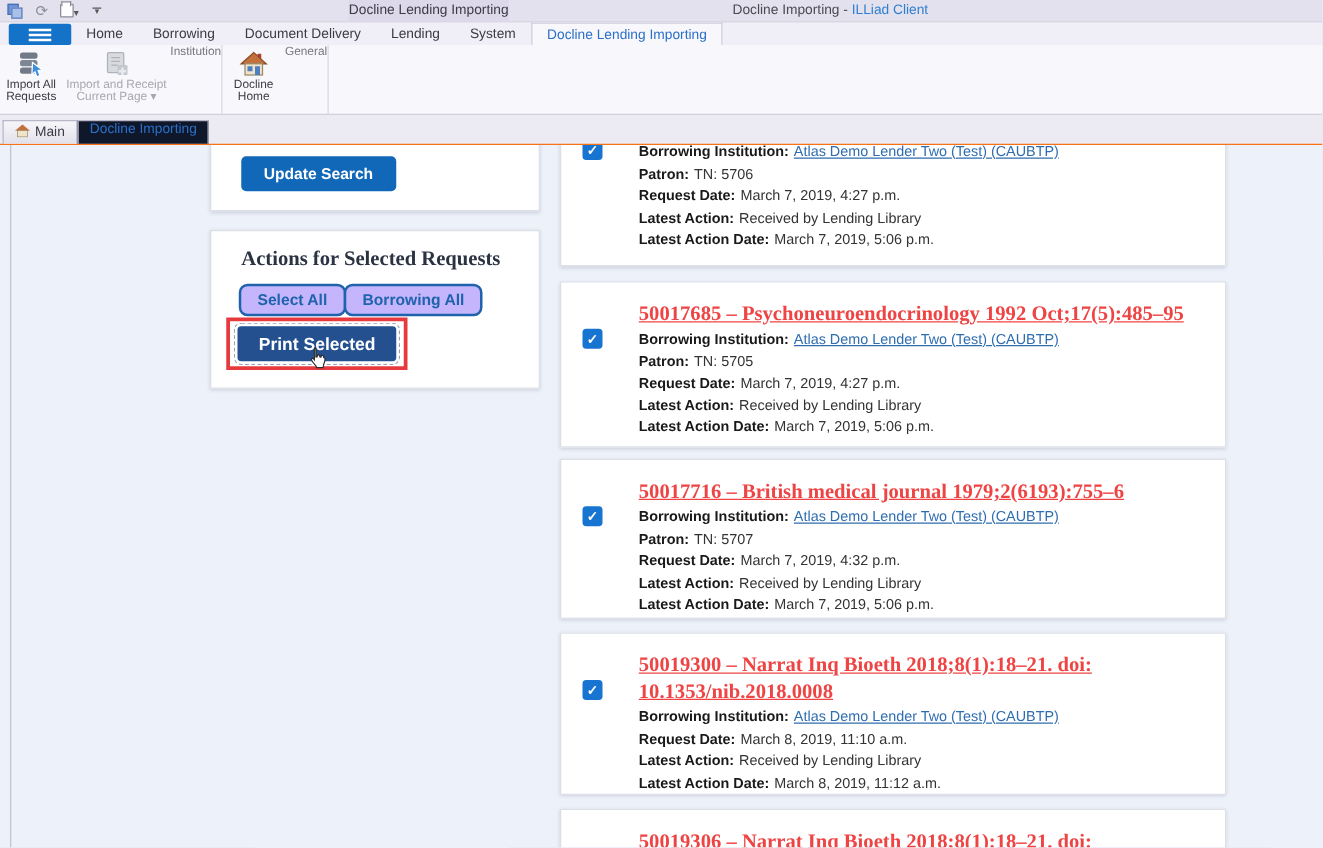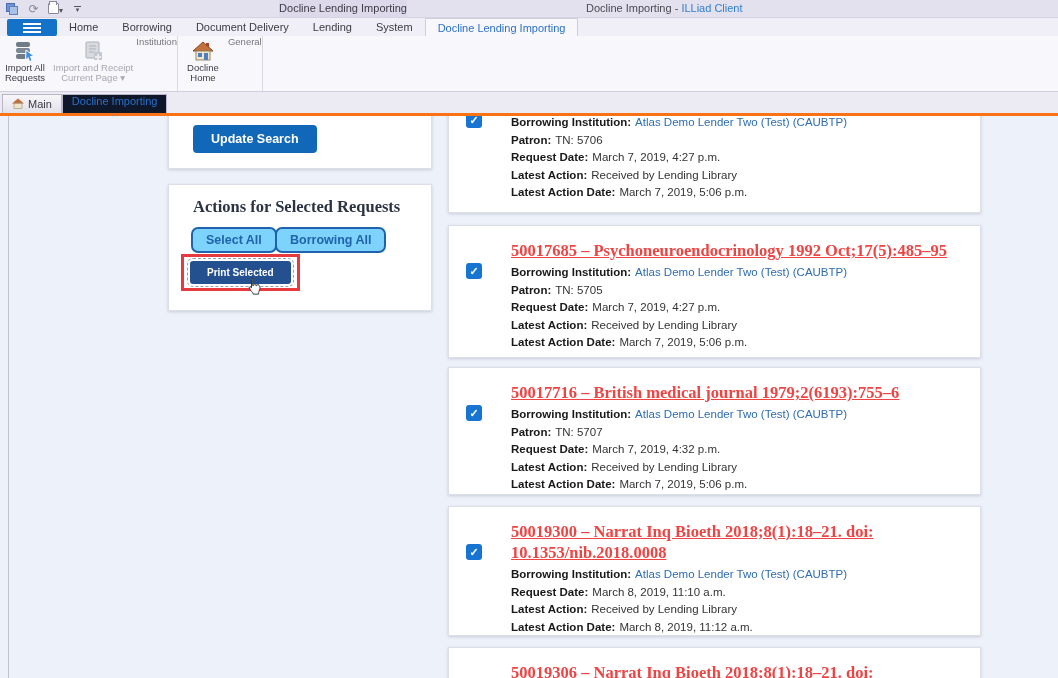--- a/index.html
+++ b/index.html
@@ -39,62 +39,62 @@
   .ribbon-body { position:relative; height:56px; background:#f8f7fb; border-bottom:1px solid #d1cede; display:flex; }
   .rgroup { position:relative; height:100%; display:flex; flex-direction:row; border-right:1px solid #dbd8e4; }
   .rbuttons { flex:1; display:flex; align-items:flex-start; padding-top:2px; }
   .rbtn { width:auto; min-width:50px; padding:1px 3px; display:flex; flex-direction:column; align-items:center; }
   .rbtn .ico { height:24px; display:flex; align-items:center; justify-content:center; }
   .rbtn .lbl { font-size:9.5px; line-height:10px; color:#3c3c44; text-align:center; }
   .rbtn.disabled .lbl { color:#a7a7af; }
   .rgroup-label { height:12px; font-size:9.5px; color:#77777f; text-align:center; line-height:11px; }
 
   
-  .doc-row { position:relative; height:24px; background:#eceaf2; border-bottom:3px solid #f97316; display:flex; align-items:flex-end; }
+  .doc-row { position:relative; height:24px; background:#eceaf2; border-bottom:1px solid #f97316; display:flex; align-items:flex-end; }
   .dtab { height:19px; display:flex; align-items:center; gap:4px; padding:0 9px; font-size:11px; color:#3b3b44;
           background:linear-gradient(#f7f7fa,#e2e1ea); border:1px solid #b9b7c7; border-bottom:none; }
   .dtab.active { background:#0f172a; color:#2b70c8;flex-direction:column; }
   .dtab .close::before { content:"✕"; font-size:9px; color:#7a7a85; }
 
   
   .content { position:absolute; left:0; top:116px; width:1058px; height:562px; background:#edf1f9; overflow:hidden; }
   .content::before { content:""; position:absolute; left:8px; top:0; bottom:0; width:1px; background:#c2c2d2; }
 
   .panel { position:absolute; background:#fff; border:1px solid #dcdfe8; box-shadow:0 1px 3px rgba(40,50,90,.18); }
   .panel-search { left:168px; top:-22px; width:264px; height:75px; }
   .panel-actions { left:168px; top:68px; width:264px; height:127px; }
 
   .btn-primary { position:absolute; background:#1268b8; color:#fff; font-weight:bold; font-size:12.5px;
                  border:none; border-radius:4px; padding:7px 18px; font-family:"Liberation Sans",sans-serif; }
   .update-btn { left:24px; top:30px; }
 
   .actions-title { position:absolute; left:24px; top:12px; font-family:"Liberation Serif",serif;
                    font-weight:bold; font-size:16.5px; color:#2b3342; }
-  .btn-outline { position:absolute; background:#7dd3fc; color:#1f63ad; font-weight:bold; font-size:12.5px;
+  .btn-outline { position:absolute; background:#c4b5fd; color:#1f63ad; font-weight:bold; font-size:12.5px;
                  border:2px solid #1f63ad; border-radius:7px; padding:4px 13px; font-family:"Liberation Sans",sans-serif; }
   .select-all { left:22px; top:42px; }
   .deselect-all { left:106px; top:42px; }
   .print-wrap { position:absolute; left:12px; top:69px; border:3px solid #e63a3e; padding:4px 6px; }
-  .btn-print { position:relative; background:#24508f; color:#fff; font-weight:bold; font-size:10px;
+  .btn-print { position:relative; background:#24508f; color:#fff; font-weight:bold; font-size:14px;
                border:none; border-radius:3px; padding:6px 17px; outline:1px dashed #9aa0b0; outline-offset:2px;
                font-family:"Liberation Sans",sans-serif; }
   .cursor-hand { position:absolute; left:63px; top:20px; z-index:5; }
 
   
   .card { position:absolute; left:448px; width:533px; background:#fff; border:1px solid #dcdfe8;
           box-shadow:0 1px 3px rgba(40,50,90,.18); padding:14px 20px 12px 62px; }
   .checkbox { position:absolute; left:17px; width:16px; height:16px; background:#1774d1; border-radius:3px;
               display:flex; align-items:center; justify-content:center; }
   .checkbox::after { content:"✓"; color:#fff; font-size:11px; font-weight:bold; }
   .card-title { display:block; font-family:"Liberation Serif",serif; font-weight:bold; font-size:16.5px;
                 line-height:21px; color:#ef4444; text-decoration:underline; margin-bottom:3px; }
   .card-title.no-underline { text-decoration:none; }
   .row { font-size:11.5px; line-height:17.5px; color:#333; white-space:nowrap; }
   .row .lbl { font-weight:bold; color:#191919; margin-right:4px; }
-  .inst-link { color:#2e6db0; }
+  .inst-link { color:#2e6db0; text-decoration:underline; }
 </style>
 </head>
 <body>
 
 <div class="window">
 
   <div class="titlebar">
     <div class="qat">
       <span class="qat-ico app-ico">
           <span class="app-sq1"></span>

